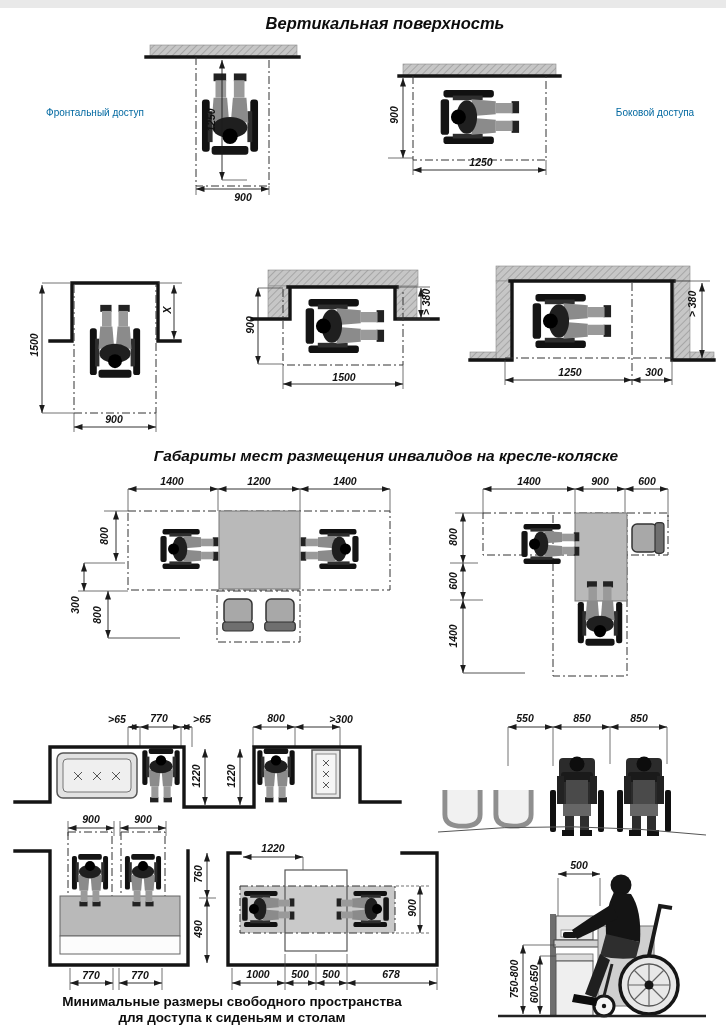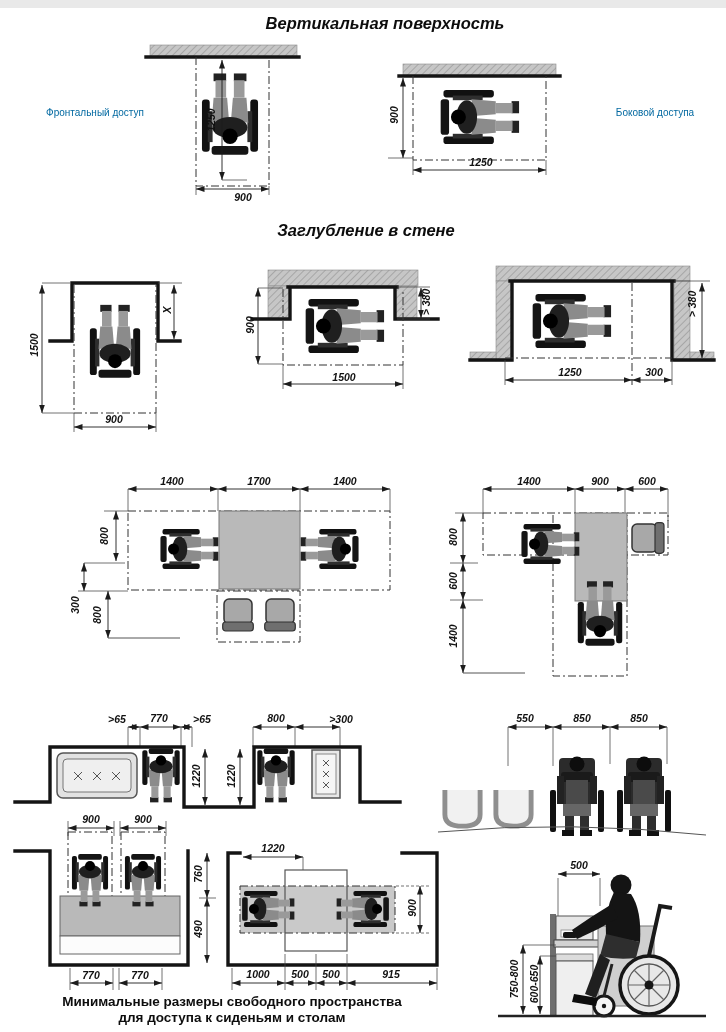--- a/index.html
+++ b/index.html
@@ -348,33 +348,33 @@
 </svg>
 
 <span class="title" style="left:385px;top:15px">Вертикальная поверхность</span>
 <span class="side-label" style="left:95px;top:104px">Фронтальный доступ</span>
 <span class="side-label" style="left:655px;top:104px">Боковой доступа</span>
 <span class="lbl v" style="left:211px;top:112px">1250</span>
 <span class="lbl" style="left:243px;top:189px">900</span>
 <span class="lbl v" style="left:394px;top:107px">900</span>
 <span class="lbl" style="left:481px;top:154px">1250</span>
 
-<span class="title" style="left:366px;top:222px">Заглубление в стене</span>
 <span class="lbl v" style="left:34px;top:337px">1500</span>
 <span class="lbl v" style="left:167px;top:302px">X</span>
 <span class="lbl" style="left:114px;top:411px">900</span>
 <span class="lbl v" style="left:250px;top:317px">900</span>
 <span class="lbl v" style="left:426px;top:294px">&gt; 380</span>
 <span class="lbl" style="left:344px;top:369px">1500</span>
 <span class="lbl" style="left:570px;top:364px">1250</span>
 <span class="lbl" style="left:654px;top:364px">300</span>
 <span class="lbl v" style="left:692px;top:296px">&gt; 380</span>
 
+<span class="title" style="left:386px;top:448px;font-size:15.5px">Габариты мест размещения инвалидов на кресле-коляске</span>
 <span class="lbl" style="left:172px;top:473px">1400</span>
-<span class="lbl" style="left:259px;top:473px">1700</span>
+<span class="lbl" style="left:259px;top:473px">1200</span>
 <span class="lbl" style="left:345px;top:473px">1400</span>
 <span class="lbl v" style="left:104px;top:528px">800</span>
 <span class="lbl v" style="left:75px;top:597px">300</span>
 <span class="lbl v" style="left:97px;top:607px">800</span>
 <span class="lbl" style="left:529px;top:473px">1400</span>
 <span class="lbl" style="left:600px;top:473px">900</span>
 <span class="lbl" style="left:647px;top:473px">600</span>
 <span class="lbl v" style="left:453px;top:529px">800</span>
 <span class="lbl v" style="left:453px;top:573px">600</span>
 <span class="lbl v" style="left:453px;top:628px">1400</span>
@@ -394,20 +394,20 @@
 <span class="lbl" style="left:143px;top:811px">900</span>
 <span class="lbl v" style="left:198px;top:866px">760</span>
 <span class="lbl v" style="left:198px;top:921px">490</span>
 <span class="lbl" style="left:91px;top:967px">770</span>
 <span class="lbl" style="left:140px;top:967px">770</span>
 <span class="lbl" style="left:273px;top:840px">1220</span>
 <span class="lbl v" style="left:412px;top:900px">900</span>
 <span class="lbl" style="left:258px;top:966px">1000</span>
 <span class="lbl" style="left:300px;top:966px">500</span>
 <span class="lbl" style="left:331px;top:966px">500</span>
-<span class="lbl" style="left:391px;top:966px">915</span>
+<span class="lbl" style="left:391px;top:966px">678</span>
 <span class="lbl" style="left:579px;top:857px">500</span>
 <span class="lbl v" style="left:514px;top:971px">750-800</span>
 <span class="lbl v" style="left:534px;top:976px">600-650</span>
 <span class="caption" style="left:232px;top:993px">Минимальные размеры свободного пространства</span>
 <span class="caption" style="left:232px;top:1009px">для доступа к сиденьям и столам</span>
 
 </div>
 
 </body></html>

